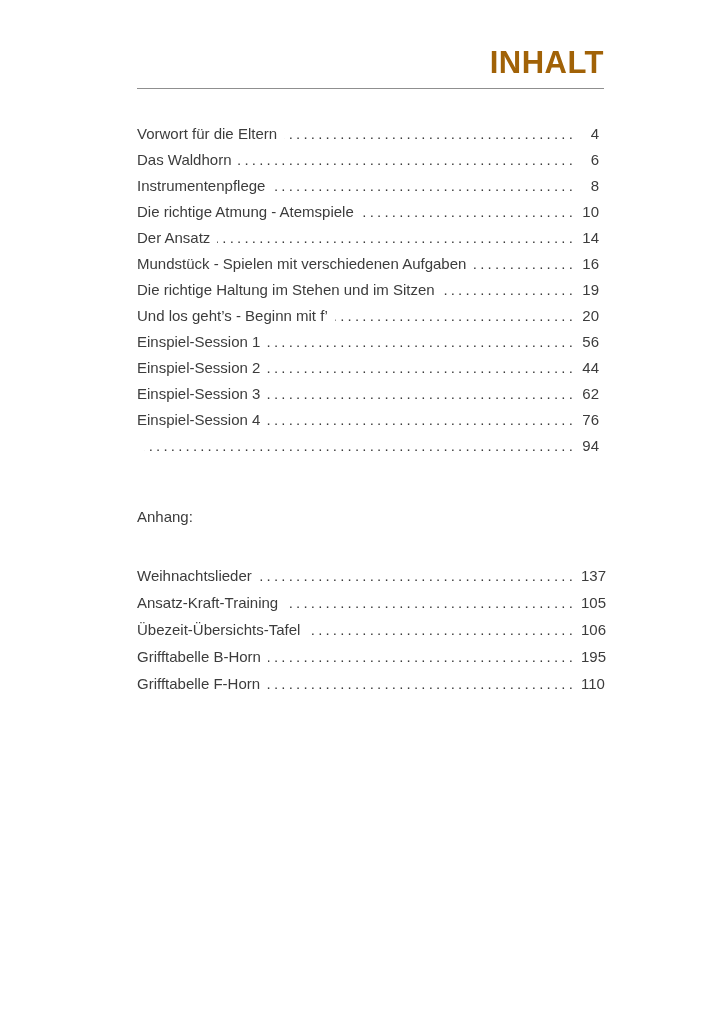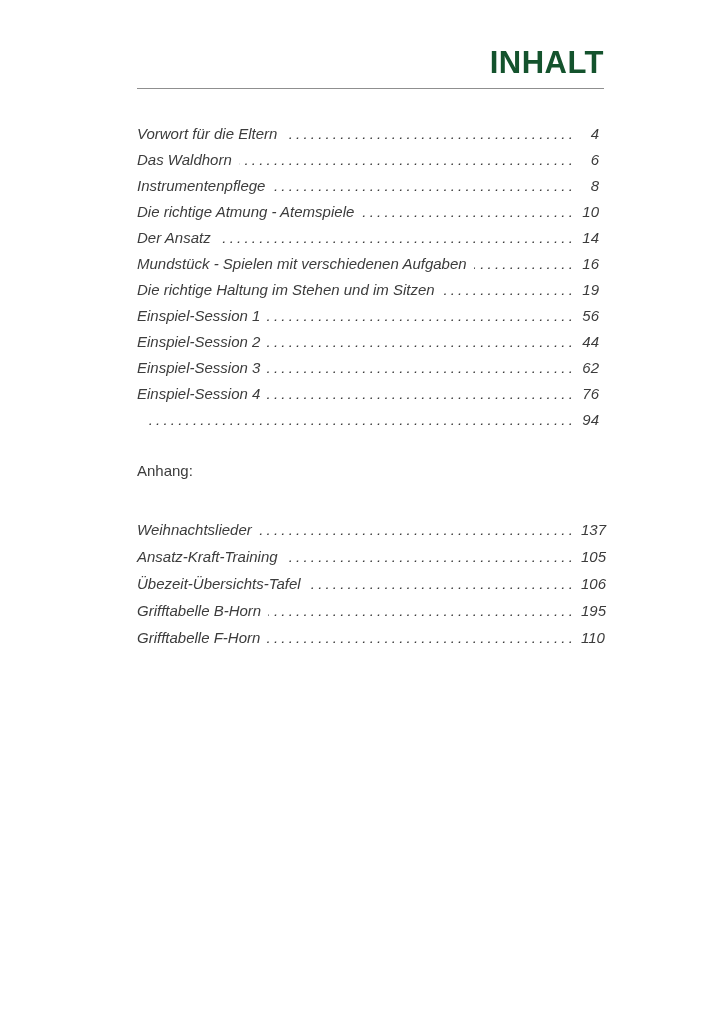--- a/index.html
+++ b/index.html
@@ -19,29 +19,29 @@
     width: 467px;
   }
   .title {
     margin: 46px 0 0 0;
     padding: 0;
     text-align: right;
     font-size: 31px;
     line-height: 34px;
     font-weight: 700;
     letter-spacing: 0.5px;
-    color: #14532d;
+    color: #a16207;
   }
   .rule {
     height: 0;
     border: none;
     border-top: 1px solid #8f8f8f;
     margin: 8px 0 0 0;
   }
-  .toc { margin-top: 32px; font-style: italic; }
+  .toc { margin-top: 32px; }
   .toc-row {
     display: flex;
     align-items: baseline;
     font-size: 15px;
     height: 26px;
     line-height: 26px;
     padding-right: 5px;
   }
   .appendix .toc-row { height: 27px; line-height: 27px; justify-content: space-between; }
   .label { white-space: nowrap; }
@@ -56,21 +56,21 @@
   }
   .leader::before {
     content: "................................................................................................";
   }
   .pagenum {
     white-space: nowrap;
     text-align: right;
     min-width: 18px;
   }
   .appendix-heading {
-    margin-top: 24px;
+    margin-top: 44px;
     font-size: 15px;
     height: 27px;
     line-height: 27px;
   }
 </style>
 </head>
 <body>
 
 <div class="page">
   <div class="content">
@@ -105,20 +105,25 @@
         </div>
         <div class="toc-row">
           <span class="label">Mundstück - Spielen mit verschiedenen Aufgaben</span>
           <span class="leader"></span>
           <span class="pagenum">16</span>
         </div>
         <div class="toc-row">
           <span class="label">Die richtige Haltung im Stehen und im Sitzen</span>
           <span class="leader"></span>
           <span class="pagenum">19</span>
+        </div>
+        <div class="toc-row">
+          <span class="label">Und los geht’s - Beginn mit f’</span>
+          <span class="leader"></span>
+          <span class="pagenum">20</span>
         </div>
         <div class="toc-row">
           <span class="label">Einspiel-Session 1</span>
           <span class="leader"></span>
           <span class="pagenum">56</span>
         </div>
         <div class="toc-row">
           <span class="label">Einspiel-Session 2</span>
           <span class="leader"></span>
           <span class="pagenum">44</span>

